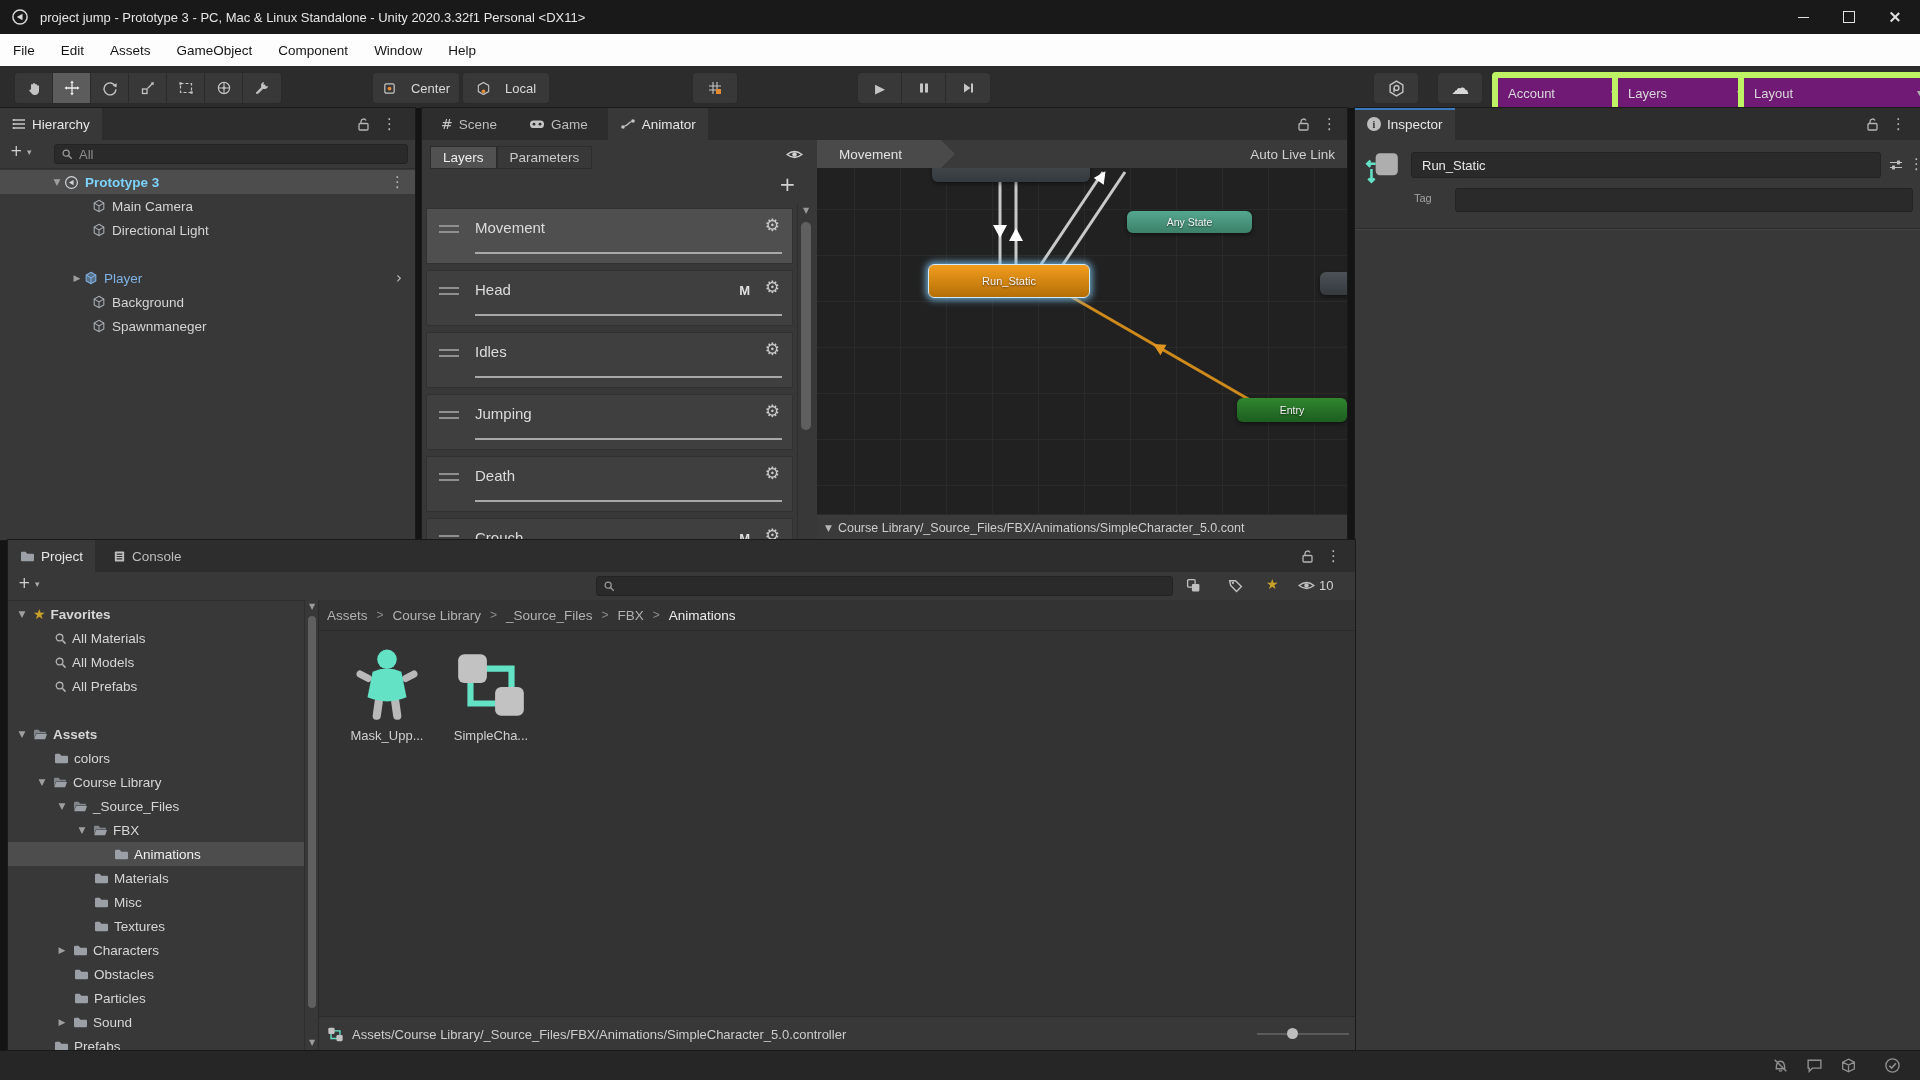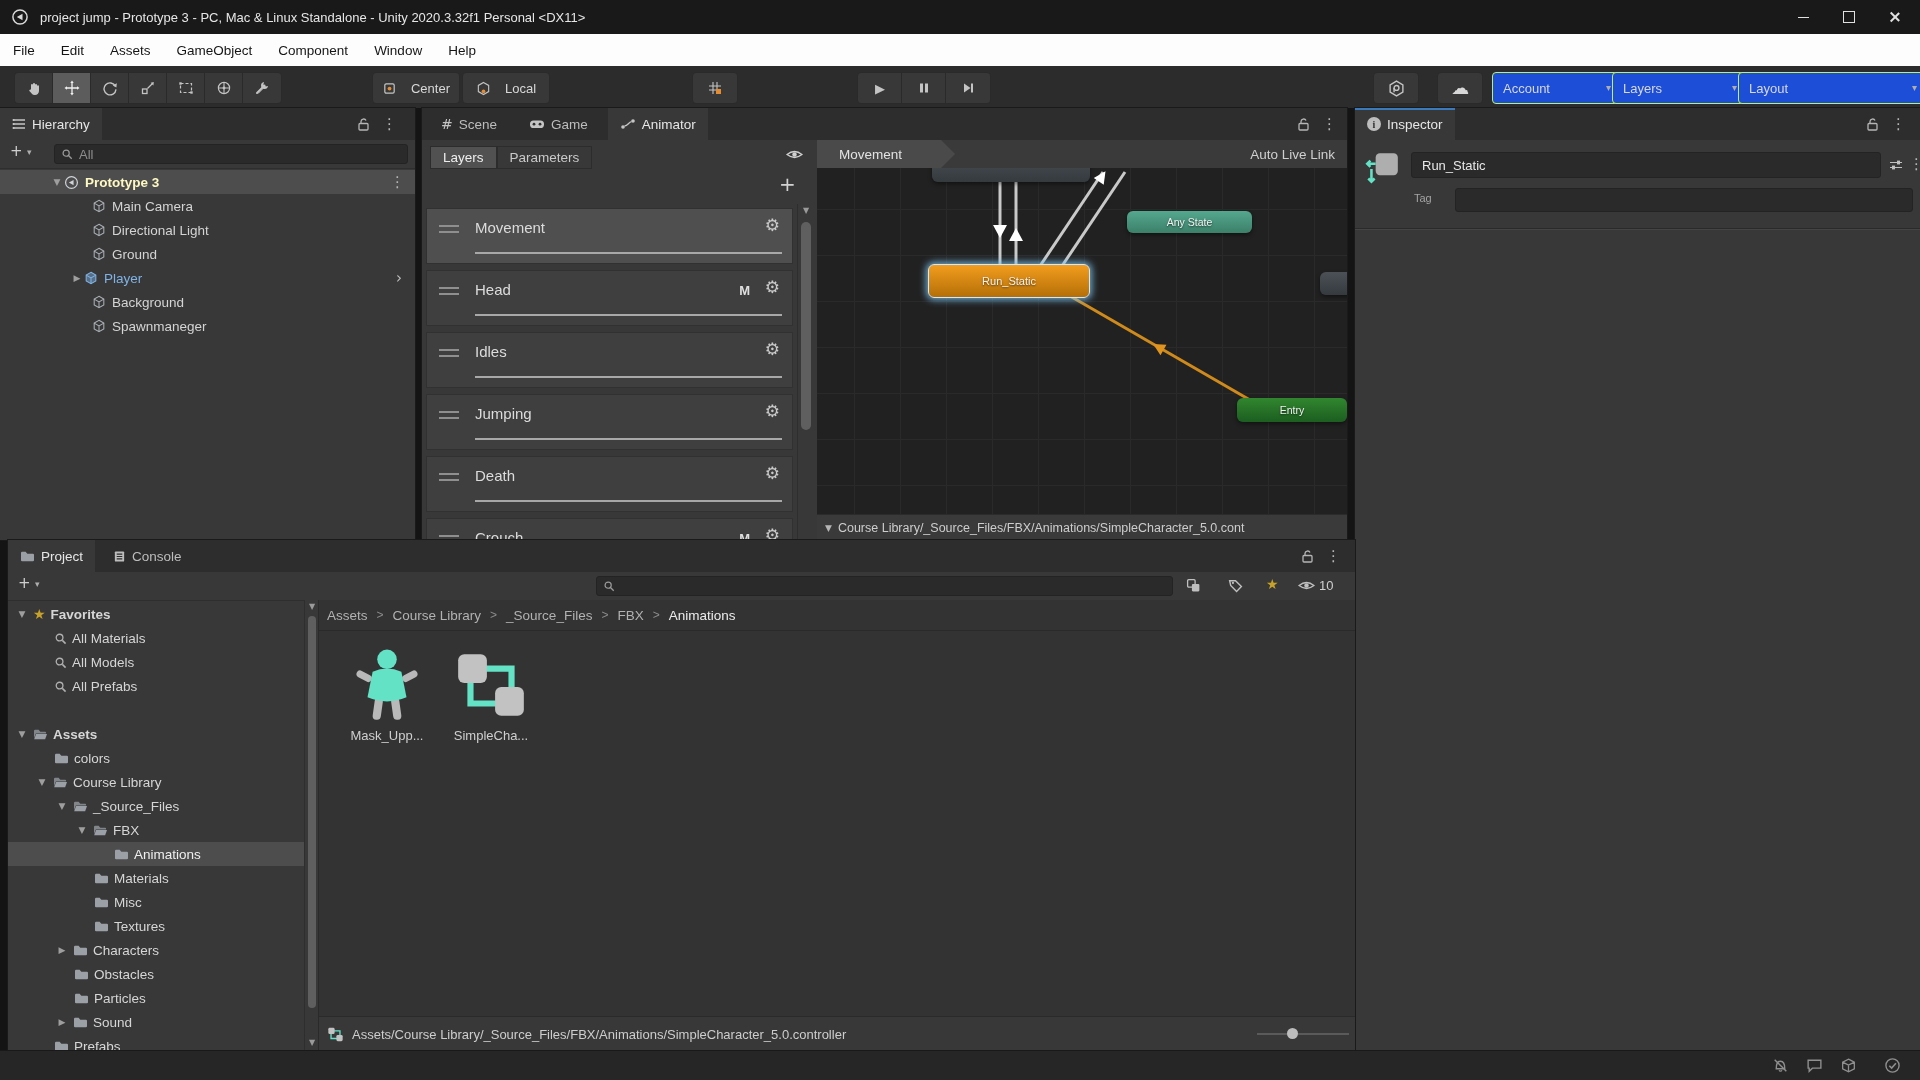--- a/index.html
+++ b/index.html
@@ -29,21 +29,21 @@
 
   
   .toolbar{position:absolute;left:0;top:66px;width:1920px;height:42px;background:#2c2c2c;}
   .tbtn{position:absolute;top:6px;height:30px;background:#383838;border:1px solid #2a2a2a;
         display:flex;align-items:center;justify-content:center;color:#c4c4c4;}
   .tgroup .tbtn{border-radius:0;border-right:none;}
   .tbtn.first{border-radius:4px 0 0 4px;} .tbtn.last{border-radius:0 4px 4px 0;border-right:1px solid #2a2a2a;}
   .tbtn.solo{border-radius:4px;}
   .tbtn.sel{background:#5c5c5c;color:#f0f0f0;}
   .tbtn .lbl{font-size:13px;margin-left:14px;color:#d8d8d8;}
-  .ddown{position:absolute;top:6px;height:30px;background:#1d4ed8;border:1px solid #bef264;border-radius:4px;
+  .ddown{position:absolute;top:6px;height:30px;background:#701a75;border:6px solid #bef264;border-radius:4px;
          display:flex;align-items:center;font-size:13px;color:#d8d8d8;padding:0 10px;}
   .ddown .caret{margin-left:auto;color:#aeaeae;font-size:10px;padding-left:14px;}
 
   
   .panel{position:absolute;background:#383838;overflow:hidden;box-shadow:0 0 0 1px #1a1a1a;}
   .tabbar{position:absolute;left:0;right:0;top:0;height:32px;background:#2d2d2d;display:flex;}
   .tab{display:flex;align-items:center;gap:6px;padding:0 12px;font-size:13.5px;color:#bdbdbd;position:relative;}
   .tab.active{background:#383838;color:#e6e6e6;}
   .tab.focused::before{content:"";position:absolute;left:0;right:0;top:0;height:2px;background:var(--focus_blue,#3a79bb);}
   .lockset{position:absolute;top:0;height:32px;display:flex;align-items:center;gap:12px;color:#b5b5b5;}
@@ -428,40 +428,34 @@
           </svg>
         <input placeholder="All" style="">
       </div>
     </div>
 
     <div class="hrow sel" style="top:62px;padding-left:50px">
       <span class="exp glyph">▼</span>
       <svg class="ic" width="15" height="15" style="color:#cfd4d8">
           <use href="#sy-unity"></use>
         </svg>
-      <span class="nm" style="font-weight:bold;color:#fef9c3">Prototype 3</span>
+      <span class="nm" style="font-weight:bold;color:#7dd3fc">Prototype 3</span>
       <span class="kebab glyph abs" style="left:390px">⋮</span>
     </div>
     <div class="hrow" style="top:86px;padding-left:92px">
       <svg class="ic cubeic" width="14" height="14">
           <use href="#sy-cube"></use>
         </svg>
       <span class="nm">Main Camera</span>
     </div>
     <div class="hrow" style="top:110px;padding-left:92px">
       <svg class="ic cubeic" width="14" height="14">
           <use href="#sy-cube"></use>
         </svg>
       <span class="nm">Directional Light</span>
-    </div>
-    <div class="hrow" style="top:134px;padding-left:92px">
-      <svg class="ic cubeic" width="14" height="14">
-          <use href="#sy-cube"></use>
-        </svg>
-      <span class="nm">Ground</span>
     </div>
     <div class="hrow prefab" style="top:158px;padding-left:70px">
       <span class="exp glyph">▶</span>
       <svg class="ic cubeic blue" width="14" height="14">
           <use href="#sy-cubefill"></use>
         </svg>
       <span class="nm">Player</span>
       <span class="abs glyph" style="left:396px;color:#c0c0c0;font-size:15px">›</span>
     </div>
     <div class="hrow" style="top:206px;padding-left:92px">

